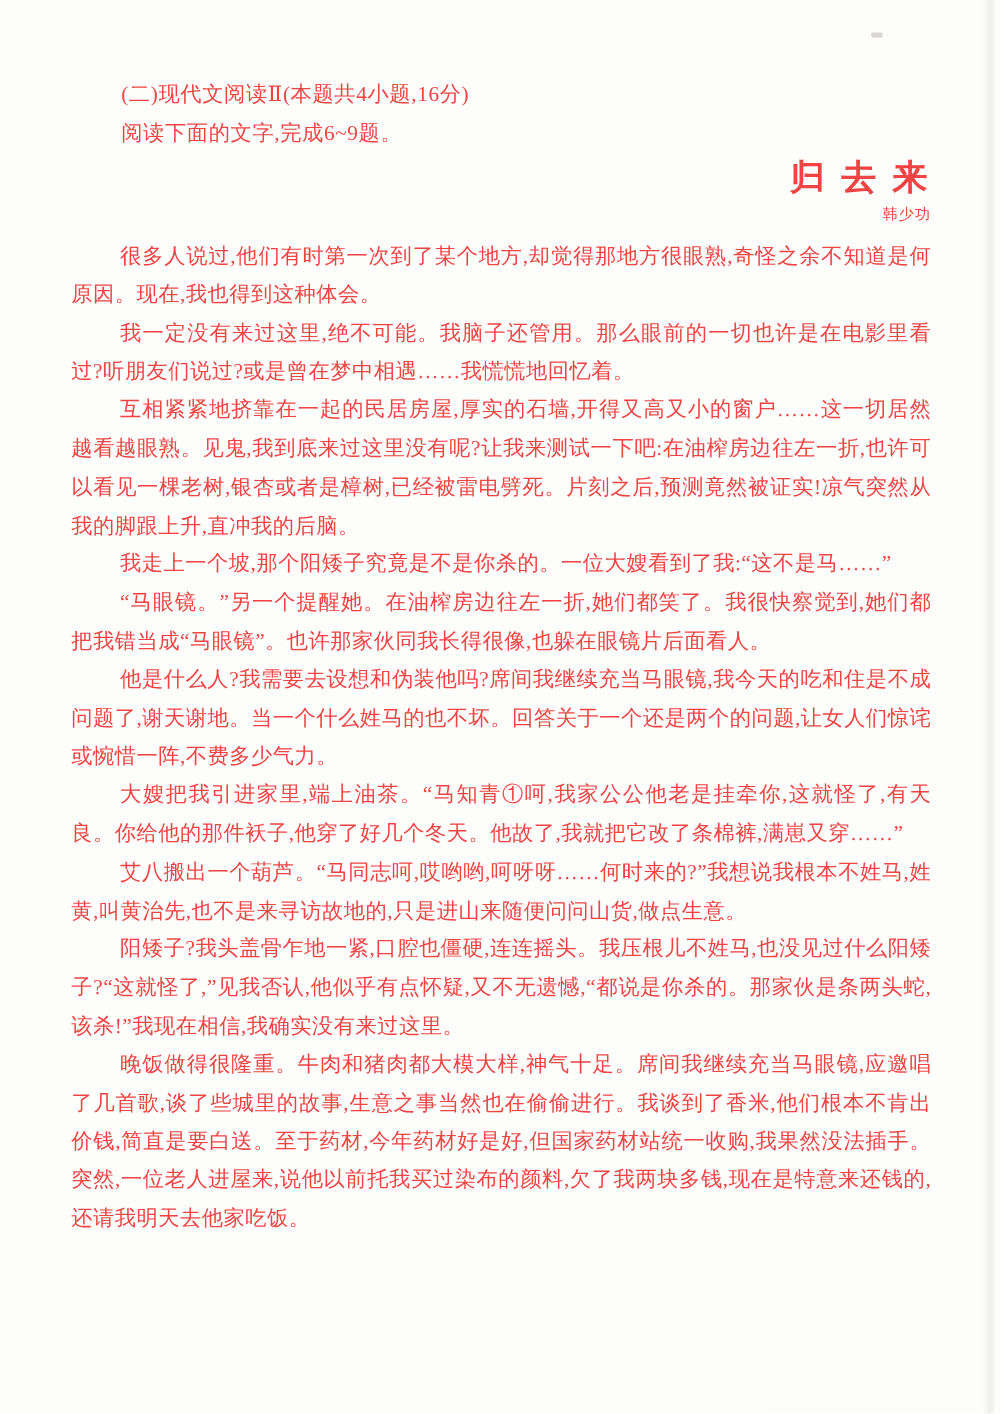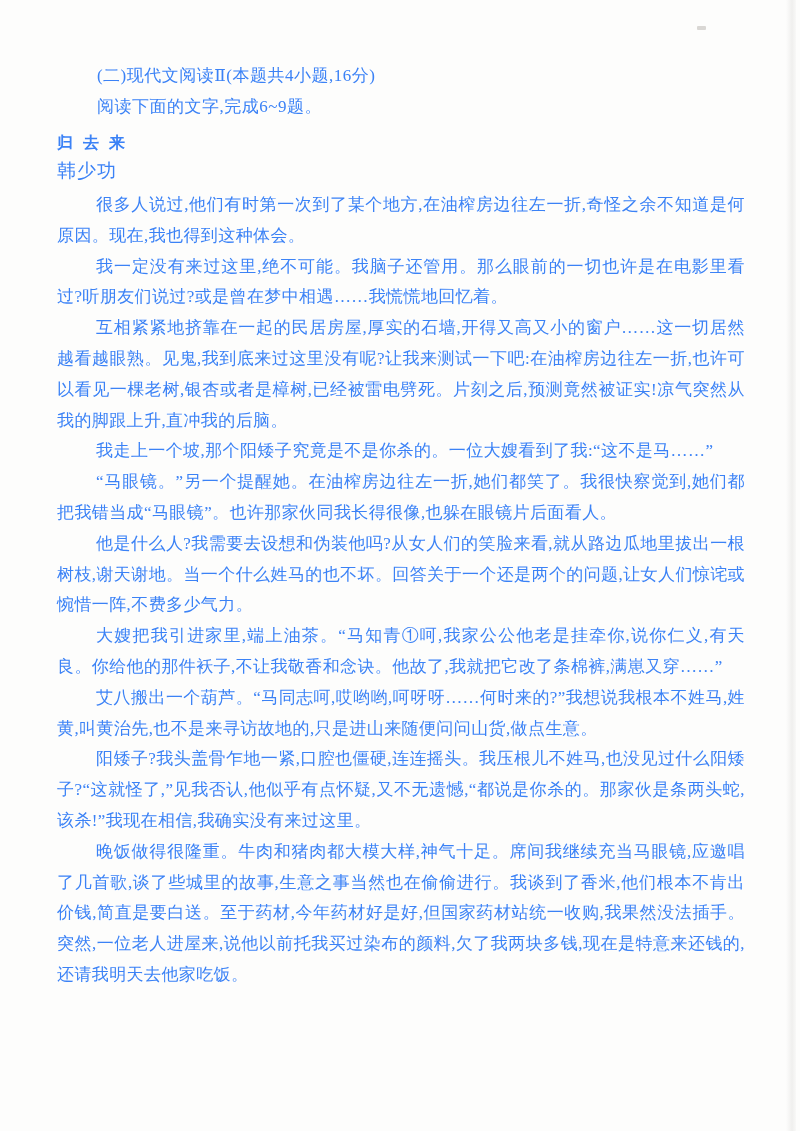--- a/index.html
+++ b/index.html
@@ -4,42 +4,42 @@
 <style>
   html, body { margin: 0; padding: 0; background: #ffffff; }
   .page {
     position: relative;
     width: 800px;
     height: 1131px;
     margin: 0 auto;
     background: #fdfdfc;
     overflow: hidden;
     font-family: "Liberation Serif", "DejaVu Serif", serif;
-    color: #3b82f6;
+    color: #ef4444;
   }
   .content {
     padding: 60px 55px 0 57px;
   }
   .header-line {
     font-size: 17px;
     line-height: 31px;
     text-indent: 2.35em;
     letter-spacing: 0.5px;
   }
   .article-title {
-    text-align: left;
-    font-size: 16px;
+    text-align: right;
+    font-size: 28px;
     font-weight: bold;
     letter-spacing: 3px;
     margin: 8px 0 2px 0;
     line-height: 26px;
   }
   .article-author {
-    text-align: left;
-    font-size: 19px;
+    text-align: right;
+    font-size: 12px;
     margin: 0 0 6px 0;
     line-height: 26px;
     letter-spacing: 1px;
   }
   .paragraphs p {
     margin: 0;
     font-size: 17px;
     line-height: 30.8px;
     text-align: justify;
     text-indent: 2.3em;
@@ -73,26 +73,26 @@
   <div class="scan-edge-shadow"></div>
 
   <div class="content">
     <div class="header-line">(二)现代文阅读Ⅱ(本题共4小题,16分)</div>
     <div class="header-line">阅读下面的文字,完成6~9题。</div>
 
     <h1 class="article-title">归 去 来</h1>
     <div class="article-author">韩少功</div>
 
     <div class="paragraphs">
-        <p>很多人说过,他们有时第一次到了某个地方,在油榨房边往左一折,奇怪之余不知道是何原因。现在,我也得到这种体会。</p>
+        <p>很多人说过,他们有时第一次到了某个地方,却觉得那地方很眼熟,奇怪之余不知道是何原因。现在,我也得到这种体会。</p>
         <p>我一定没有来过这里,绝不可能。我脑子还管用。那么眼前的一切也许是在电影里看过?听朋友们说过?或是曾在梦中相遇……我慌慌地回忆着。</p>
         <p>互相紧紧地挤靠在一起的民居房屋,厚实的石墙,开得又高又小的窗户……这一切居然越看越眼熟。见鬼,我到底来过这里没有呢?让我来测试一下吧:在油榨房边往左一折,也许可以看见一棵老树,银杏或者是樟树,已经被雷电劈死。片刻之后,预测竟然被证实!凉气突然从我的脚跟上升,直冲我的后脑。</p>
         <p>我走上一个坡,那个阳矮子究竟是不是你杀的。一位大嫂看到了我:“这不是马……”</p>
         <p>“马眼镜。”另一个提醒她。在油榨房边往左一折,她们都笑了。我很快察觉到,她们都把我错当成“马眼镜”。也许那家伙同我长得很像,也躲在眼镜片后面看人。</p>
-        <p>他是什么人?我需要去设想和伪装他吗?从女人们的笑脸来看,就从路边瓜地里拔出一根树枝,谢天谢地。当一个什么姓马的也不坏。回答关于一个还是两个的问题,让女人们惊诧或惋惜一阵,不费多少气力。</p>
-        <p>大嫂把我引进家里,端上油茶。“马知青①呵,我家公公他老是挂牵你,说你仁义,有天良。你给他的那件袄子,不让我敬香和念诀。他故了,我就把它改了条棉裤,满崽又穿……”</p>
+        <p>他是什么人?我需要去设想和伪装他吗?席间我继续充当马眼镜,我今天的吃和住是不成问题了,谢天谢地。当一个什么姓马的也不坏。回答关于一个还是两个的问题,让女人们惊诧或惋惜一阵,不费多少气力。</p>
+        <p>大嫂把我引进家里,端上油茶。“马知青①呵,我家公公他老是挂牵你,这就怪了,有天良。你给他的那件袄子,他穿了好几个冬天。他故了,我就把它改了条棉裤,满崽又穿……”</p>
         <p>艾八搬出一个葫芦。“马同志呵,哎哟哟,呵呀呀……何时来的?”我想说我根本不姓马,姓黄,叫黄治先,也不是来寻访故地的,只是进山来随便问问山货,做点生意。</p>
         <p>阳矮子?我头盖骨乍地一紧,口腔也僵硬,连连摇头。我压根儿不姓马,也没见过什么阳矮子?“这就怪了,”见我否认,他似乎有点怀疑,又不无遗憾,“都说是你杀的。那家伙是条两头蛇,该杀!”我现在相信,我确实没有来过这里。</p>
         <p>晚饭做得很隆重。牛肉和猪肉都大模大样,神气十足。席间我继续充当马眼镜,应邀唱了几首歌,谈了些城里的故事,生意之事当然也在偷偷进行。我谈到了香米,他们根本不肯出价钱,简直是要白送。至于药材,今年药材好是好,但国家药材站统一收购,我果然没法插手。突然,一位老人进屋来,说他以前托我买过染布的颜料,欠了我两块多钱,现在是特意来还钱的,还请我明天去他家吃饭。</p>
       </div>
 
   </div>
 </div>
 
 </body></html>

